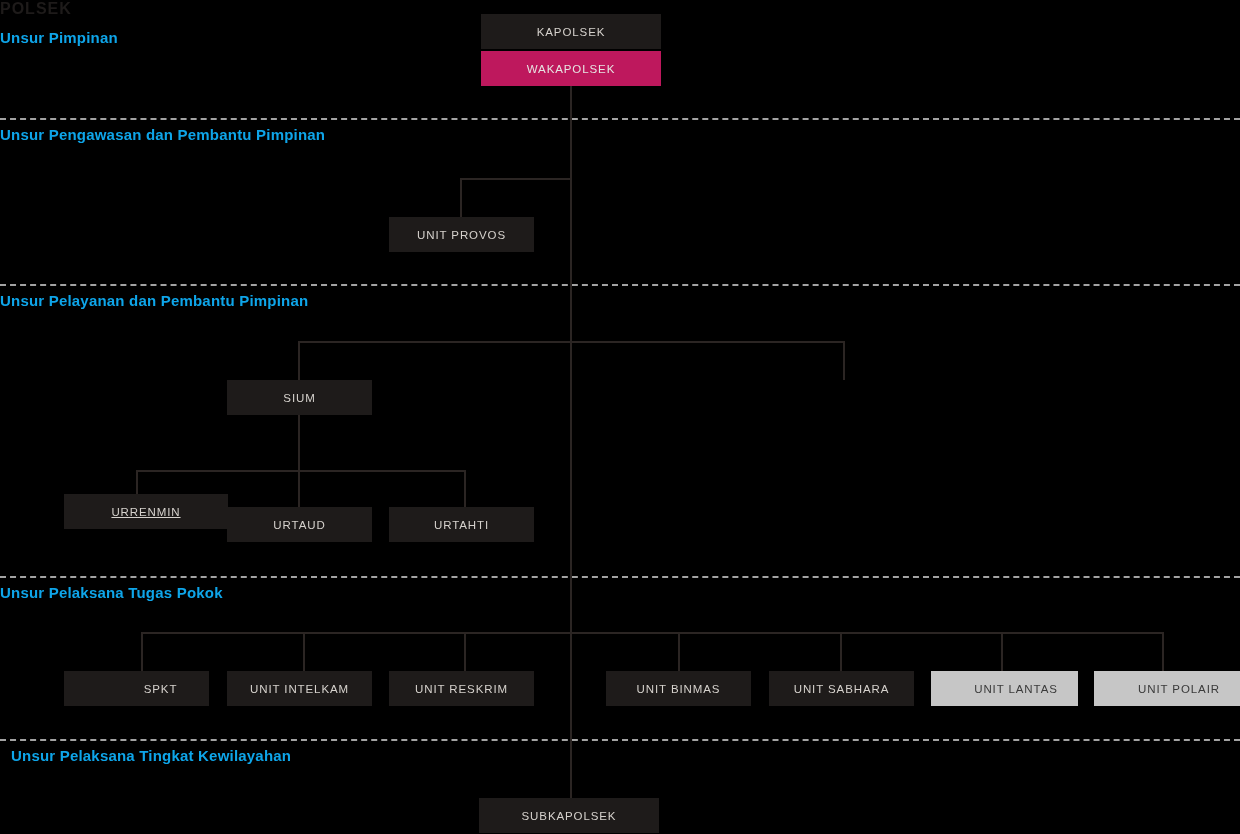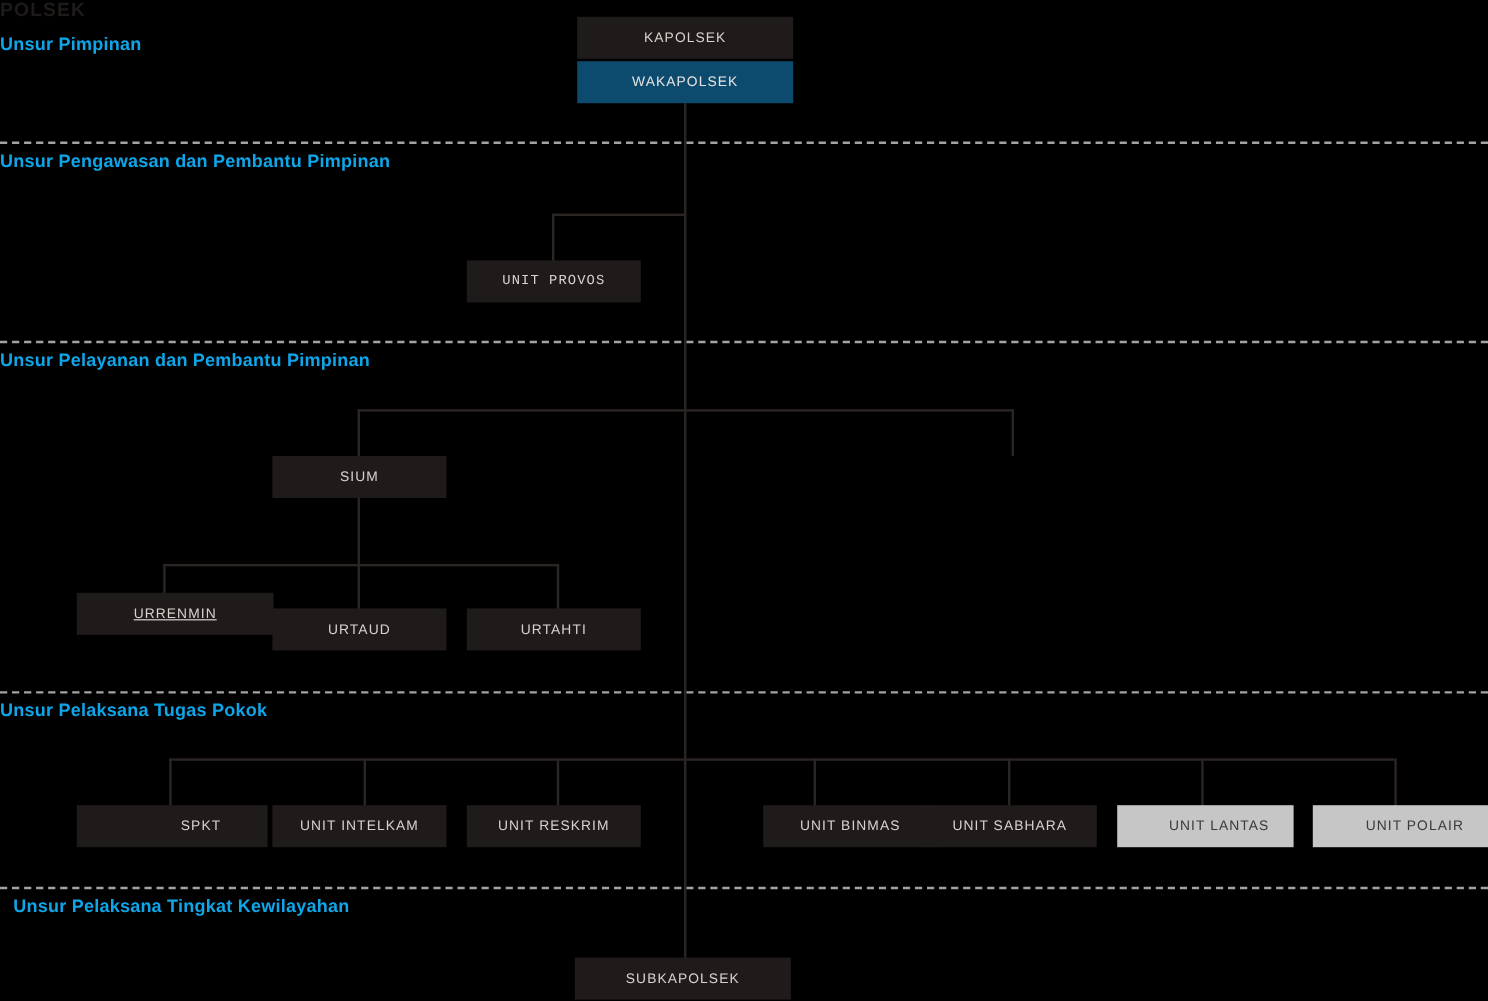--- a/index.html
+++ b/index.html
@@ -50,21 +50,21 @@
     box-sizing: border-box;
     height: 35px;
     background: #1e1b1a;
     color: #d6d2cd;
     font-size: 11.5px;
     letter-spacing: 0.9px;
     white-space: nowrap;
     z-index: 5;
   }
   .node.gray {
-    background: #0c4a6e;
+    background: #be185d;
     color: #e6e4e2;
   }
   .node.light {
     background: #c6c6c6;
     color: #3a3a3a;
     padding-left: 23px;
   }
 
   
   .line-v {
@@ -123,38 +123,38 @@
   <div class="line-v" style="left:464px; top:632px; height:40px;"></div>
   <div class="line-v" style="left:678px; top:632px; height:40px;"></div>
   <div class="line-v" style="left:840px; top:632px; height:40px;"></div>
   <div class="line-v" style="left:1001px; top:632px; height:40px;"></div>
   <div class="line-v" style="left:1162px; top:632px; height:40px;"></div>
 
   <div class="node" style="left:481px; top:14px; width:180px;">KAPOLSEK</div>
 
   <div class="node gray" style="left:481px; top:51px; width:180px;">WAKAPOLSEK</div>
 
-  <div class="node" style="left:389px; top:217px; width:145px;font-family:Liberation Mono, monospace;">UNIT PROVOS</div>
+  <div class="node" style="left:389px; top:217px; width:145px;">UNIT PROVOS</div>
 
   <div class="node" style="left:227px; top:380px; width:145px;">SIUM</div>
 
 
   <div class="node" style="left:64px; top:494px; width:164px;text-decoration:underline;">URRENMIN</div>
 
   <div class="node" style="left:227px; top:507px; width:145px;">URTAUD</div>
 
   <div class="node" style="left:389px; top:507px; width:145px;">URTAHTI</div>
 
-  <div class="node" style="left:64px; top:671px; width:159px;padding-left:48px;">SPKT</div>
+  <div class="node" style="left:64px; top:671px; width:145px;padding-left:48px;">SPKT</div>
 
   <div class="node" style="left:227px; top:671px; width:145px;">UNIT INTELKAM</div>
 
   <div class="node" style="left:389px; top:671px; width:145px;">UNIT RESKRIM</div>
 
-  <div class="node" style="left:606px; top:671px; width:145px;margin-left:30px;">UNIT BINMAS</div>
+  <div class="node" style="left:606px; top:671px; width:145px;">UNIT BINMAS</div>
 
   <div class="node" style="left:769px; top:671px; width:145px;">UNIT SABHARA</div>
 
   <div class="node light" style="left:931px; top:671px; width:147px;">UNIT LANTAS</div>
 
   <div class="node light" style="left:1094px; top:671px; width:147px;">UNIT POLAIR</div>
 
   <div class="node" style="left:479px; top:798px; width:180px;">SUBKAPOLSEK</div>
 
 </div>

